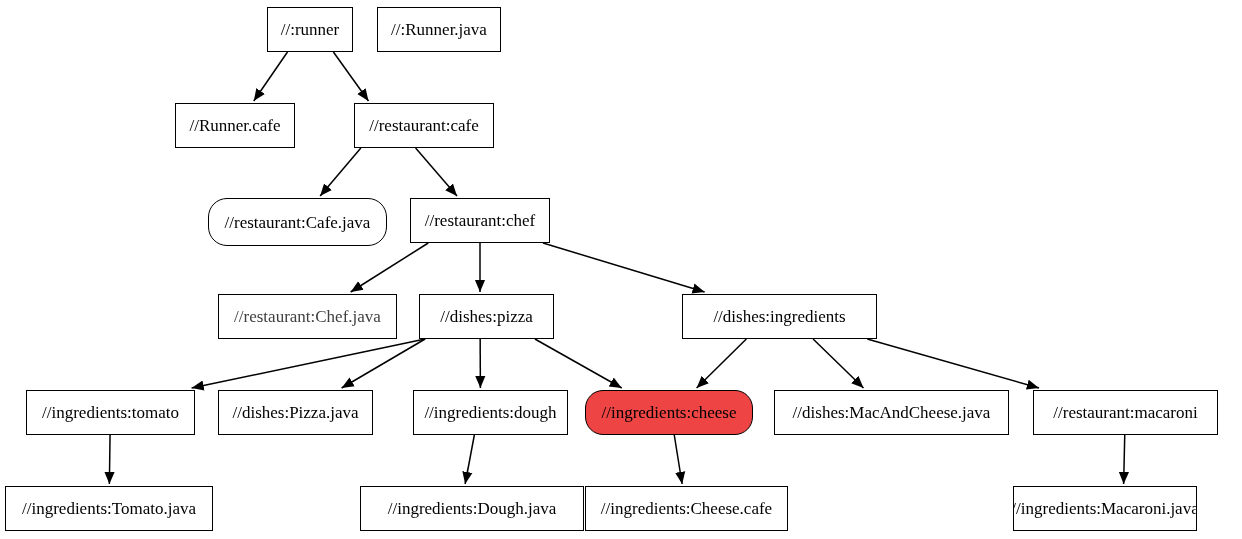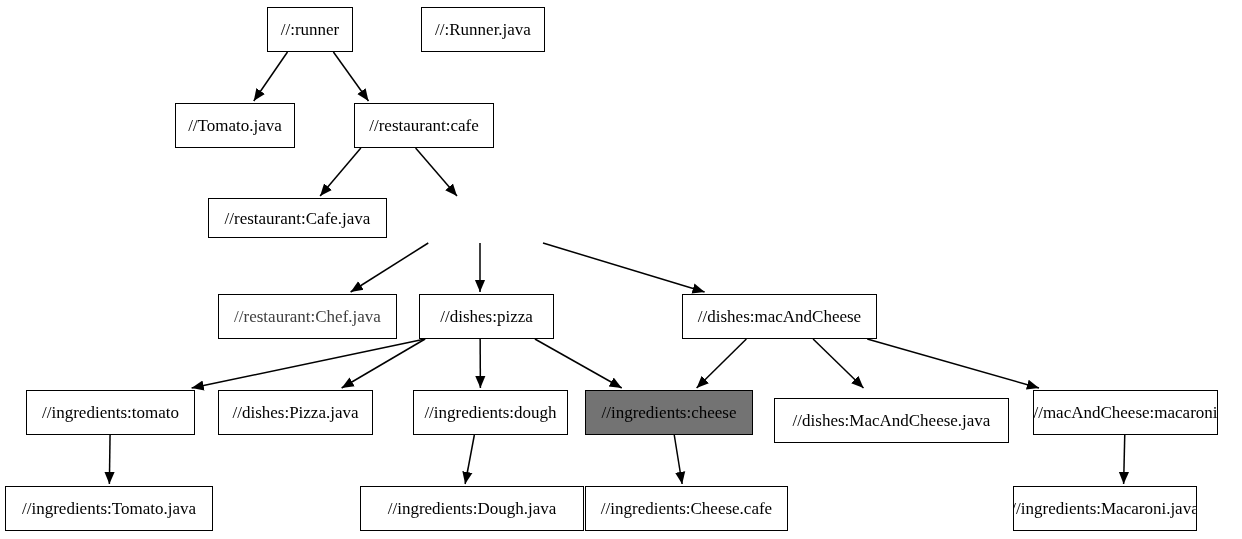--- a/index.html
+++ b/index.html
@@ -73,58 +73,61 @@
         <line x1="110.05" y1="435" x2="109.375" y2="484" stroke="#000000" stroke-width="1.5" marker-end="url(#arrowhead)"></line>
         <line x1="474.35" y1="435" x2="465.125" y2="484" stroke="#000000" stroke-width="1.5" marker-end="url(#arrowhead)"></line>
         <line x1="674.25" y1="435" x2="682.125" y2="484" stroke="#000000" stroke-width="1.5" marker-end="url(#arrowhead)"></line>
         <line x1="1124.75" y1="435" x2="1123.625" y2="484" stroke="#000000" stroke-width="1.5" marker-end="url(#arrowhead)"></line>
       </g>
   </svg>
   <div class="nodes-layer" id="nodes-layer">
       <div class="graph-node" style="left: 267px; top: 7px; width: 86px; height: 45px; background: rgb(255, 255, 255); border-color: rgb(0, 0, 0); color: rgb(0, 0, 0);">
         <span>//:runner</span>
       </div>
-      <div class="graph-node" style="left: 377px; top: 7px; width: 124px; height: 45px; background: rgb(255, 255, 255); border-color: rgb(0, 0, 0); color: rgb(0, 0, 0); margin-left: 44px;">
+      <div class="graph-node" style="left: 377px; top: 7px; width: 124px; height: 45px; background: rgb(255, 255, 255); border-color: rgb(0, 0, 0); color: rgb(0, 0, 0);">
         <span>//:Runner.java</span>
       </div>
       <div class="graph-node" style="left: 175px; top: 103px; width: 120px; height: 45px; background: rgb(255, 255, 255); border-color: rgb(0, 0, 0); color: rgb(0, 0, 0);">
-        <span>//Tomato.java</span>
+        <span>//Runner.cafe</span>
       </div>
       <div class="graph-node" style="left: 318px; top: 103px; width: 140px; height: 45px; background: rgb(255, 255, 255); border-color: rgb(0, 0, 0); color: rgb(0, 0, 0); margin-left: 36px;">
         <span>//restaurant:cafe</span>
       </div>
-      <div class="graph-node" style="left: 208px; top: 198px; width: 179px; height: 40px; background: rgb(255, 255, 255); border-color: rgb(0, 0, 0); color: rgb(0, 0, 0);">
+      <div class="graph-node" style="left: 208px; top: 198px; width: 179px; height: 48px; background: rgb(255, 255, 255); border-color: rgb(0, 0, 0); color: rgb(0, 0, 0); border-radius: 19px;">
         <span>//restaurant:Cafe.java</span>
+      </div>
+      <div class="graph-node" style="left: 410px; top: 198px; width: 140px; height: 45px; background: rgb(255, 255, 255); border-color: rgb(0, 0, 0); color: rgb(0, 0, 0);">
+        <span>//restaurant:chef</span>
       </div>
       <div class="graph-node" style="left: 218px; top: 294px; width: 179px; height: 45px; background: rgb(255, 255, 255); border-color: rgb(0, 0, 0); color: #404040;">
         <span>//restaurant:Chef.java</span>
       </div>
       <div class="graph-node" style="left: 419px; top: 294px; width: 135px; height: 45px; background: rgb(255, 255, 255); border-color: rgb(0, 0, 0); color: rgb(0, 0, 0);">
         <span>//dishes:pizza</span>
       </div>
       <div class="graph-node" style="left: 682px; top: 294px; width: 195px; height: 45px; background: rgb(255, 255, 255); border-color: rgb(0, 0, 0); color: rgb(0, 0, 0);">
-        <span>//dishes:macAndCheese</span>
+        <span>//dishes:ingredients</span>
       </div>
       <div class="graph-node" style="left: 26px; top: 390px; width: 169px; height: 45px; background: rgb(255, 255, 255); border-color: rgb(0, 0, 0); color: rgb(0, 0, 0);">
         <span>//ingredients:tomato</span>
       </div>
       <div class="graph-node" style="left: 218px; top: 390px; width: 155px; height: 45px; background: rgb(255, 255, 255); border-color: rgb(0, 0, 0); color: rgb(0, 0, 0);">
         <span>//dishes:Pizza.java</span>
       </div>
       <div class="graph-node" style="left: 413px; top: 390px; width: 155px; height: 45px; background: rgb(255, 255, 255); border-color: rgb(0, 0, 0); color: rgb(0, 0, 0);">
         <span>//ingredients:dough</span>
       </div>
-      <div class="graph-node" style="left: 585px; top: 390px; width: 168px; height: 45px; background: #737373; border-color: rgb(0, 0, 0); color: rgb(0, 0, 0);">
+      <div class="graph-node" style="left: 585px; top: 390px; width: 168px; height: 45px; background: #ef4444; border-color: rgb(0, 0, 0); color: rgb(0, 0, 0); border-radius: 18px;">
         <span>//ingredients:cheese</span>
       </div>
-      <div class="graph-node" style="left: 774px; top: 390px; width: 235px; height: 45px; background: rgb(255, 255, 255); border-color: rgb(0, 0, 0); color: rgb(0, 0, 0); margin-top: 8px;">
+      <div class="graph-node" style="left: 774px; top: 390px; width: 235px; height: 45px; background: rgb(255, 255, 255); border-color: rgb(0, 0, 0); color: rgb(0, 0, 0);">
         <span>//dishes:MacAndCheese.java</span>
       </div>
       <div class="graph-node" style="left: 1033px; top: 390px; width: 185px; height: 45px; background: rgb(255, 255, 255); border-color: rgb(0, 0, 0); color: rgb(0, 0, 0);">
-        <span>//macAndCheese:macaroni</span>
+        <span>//restaurant:macaroni</span>
       </div>
       <div class="graph-node" style="left: 5px; top: 486px; width: 208px; height: 45px; background: rgb(255, 255, 255); border-color: rgb(0, 0, 0); color: rgb(0, 0, 0);">
         <span>//ingredients:Tomato.java</span>
       </div>
       <div class="graph-node" style="left: 360px; top: 486px; width: 224px; height: 45px; background: rgb(255, 255, 255); border-color: rgb(0, 0, 0); color: rgb(0, 0, 0);">
         <span>//ingredients:Dough.java</span>
       </div>
       <div class="graph-node" style="left: 585px; top: 486px; width: 203px; height: 45px; background: rgb(255, 255, 255); border-color: rgb(0, 0, 0); color: rgb(0, 0, 0);">
         <span>//ingredients:Cheese.cafe</span>
       </div>

